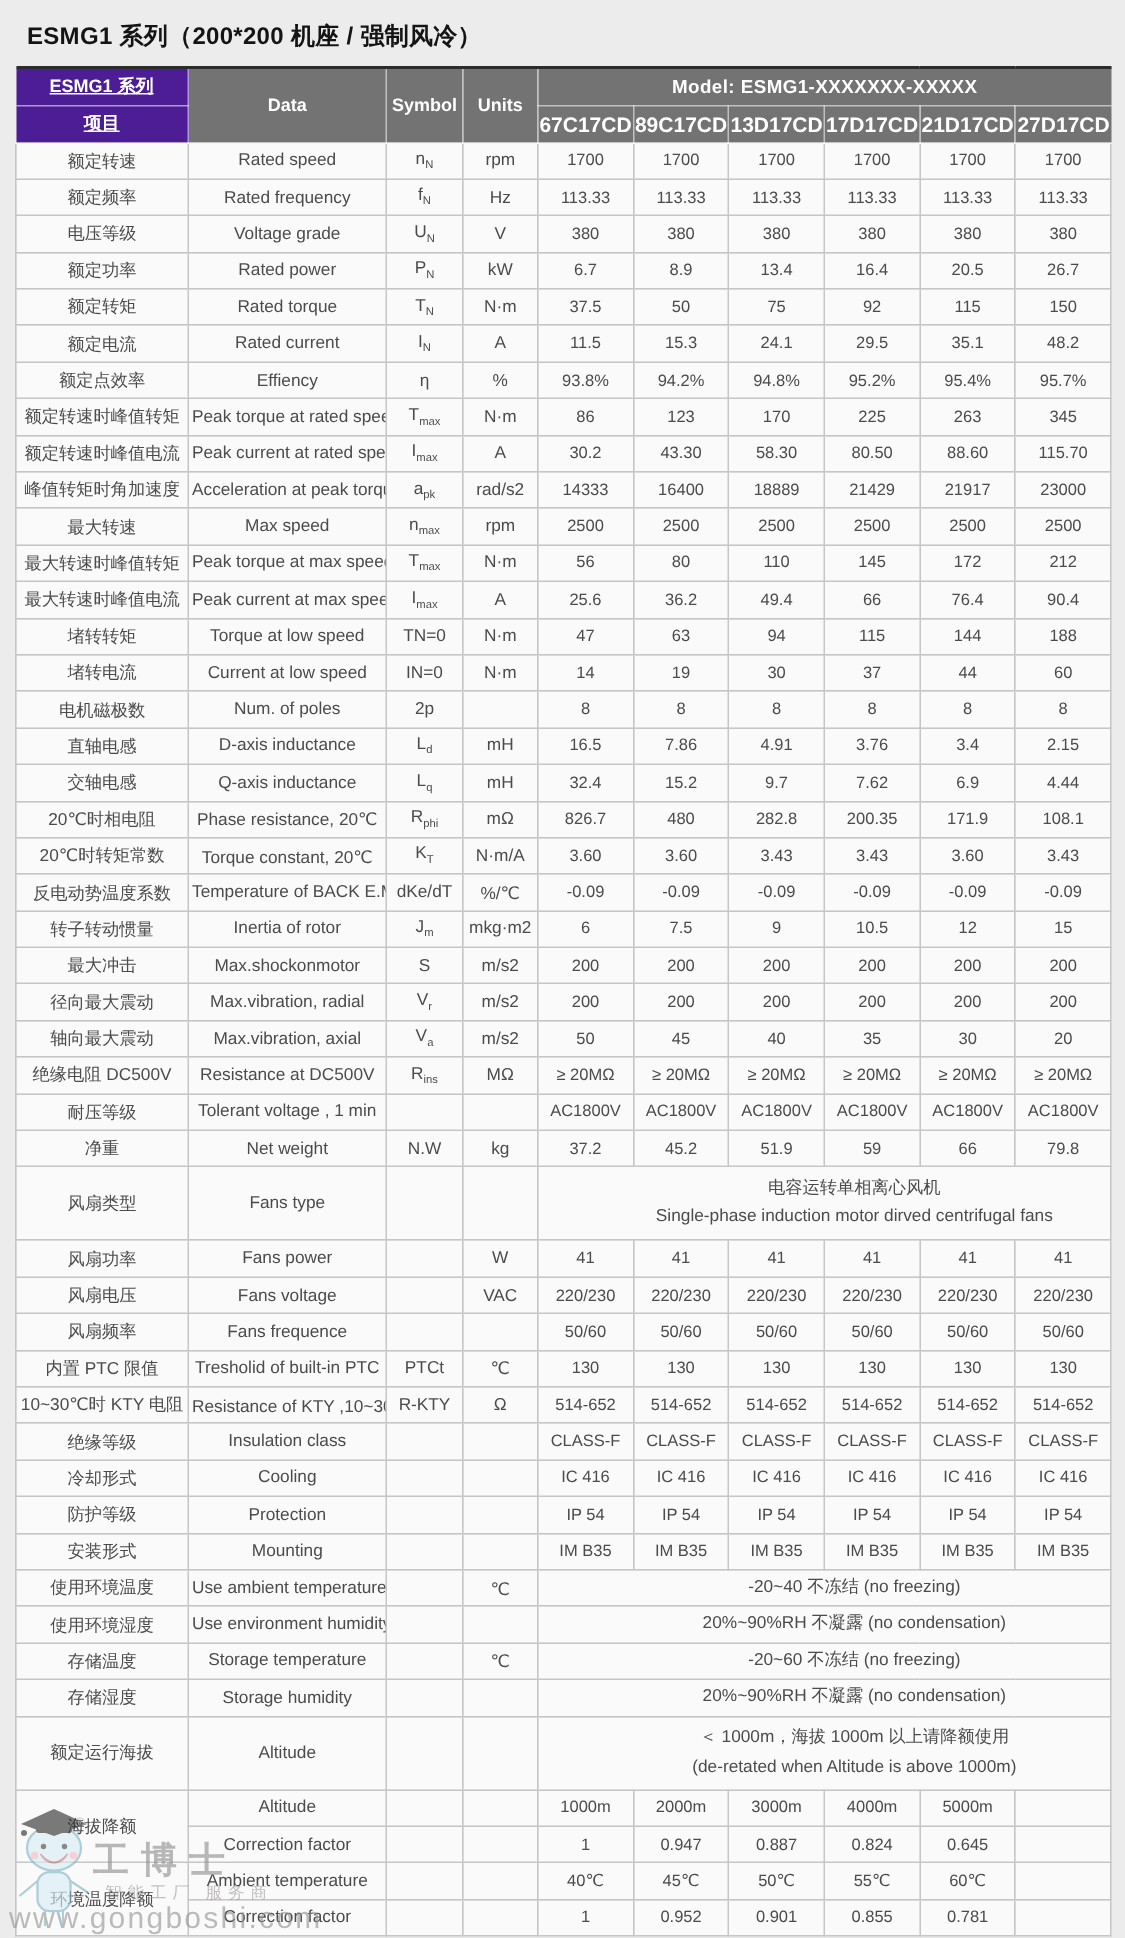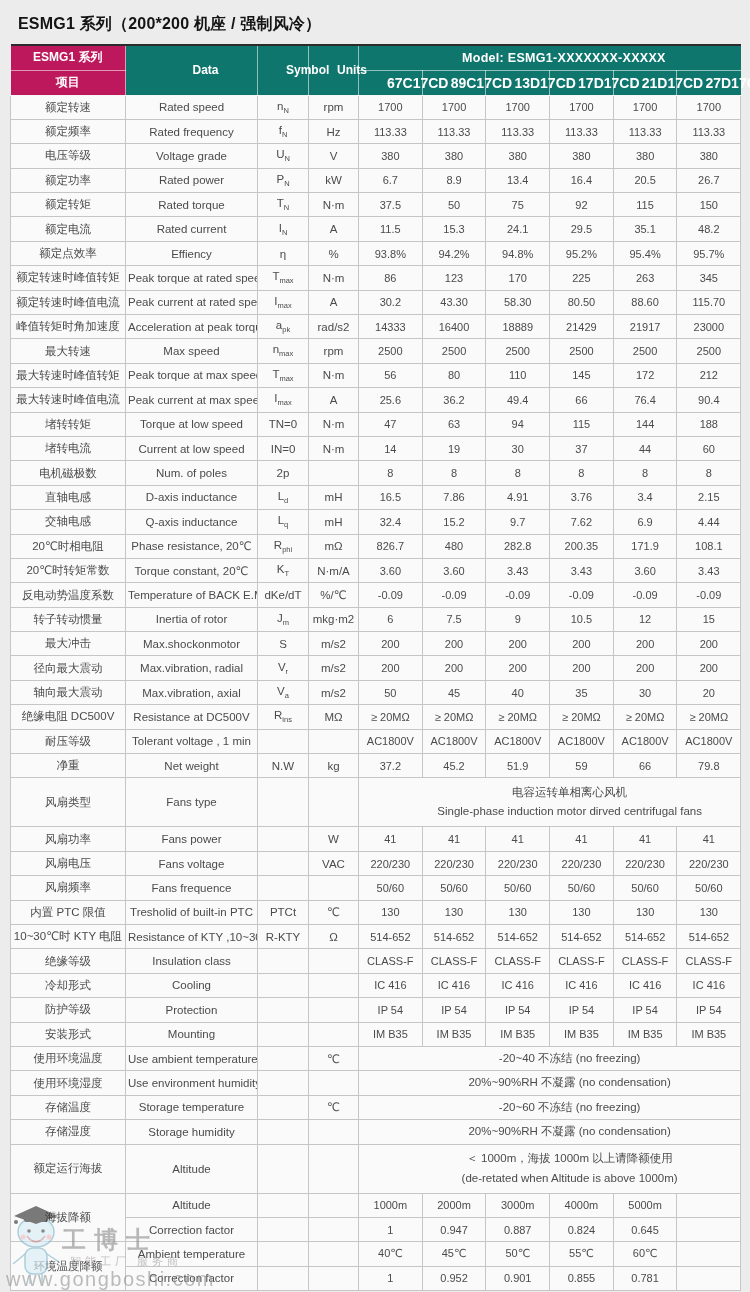--- a/index.html
+++ b/index.html
@@ -16,22 +16,22 @@
     letter-spacing:0.2px;
   }
   table.spec {
     position:absolute; left:10px; top:44px; width:730px;
     border-collapse:collapse; table-layout:fixed;
     border-top:2px solid #2c2c2c;
     border-bottom:1px solid #c4c4c4;
   }
   
   th { font-weight:bold; color:#ffffff; padding:0; }
-  th.green { background:#be185d; font-size:12px; height:25px; border:1px solid rgba(255,255,255,0.55); }
-  th.blue  { background:#0f766e; font-size:12px; border:1px solid rgba(255,255,255,0.55);padding-left:28px; }
+  th.green { background:#4c1d95; font-size:12px; height:25px; border:1px solid rgba(255,255,255,0.55);text-decoration:underline; }
+  th.blue  { background:#737373; font-size:12px; border:1px solid rgba(255,255,255,0.55); }
   th.model-title { font-size:12.5px; letter-spacing:0.3px; }
   th.model { font-size:14px; height:25px; }
   thead th:first-child { border-left:none; }
   thead th:last-child  { border-right:none; }
   
   td {
     border:1px solid #c6c6c6;
     background:#fafafa;
     color:#4b4b4b;
     text-align:center; vertical-align:middle;

